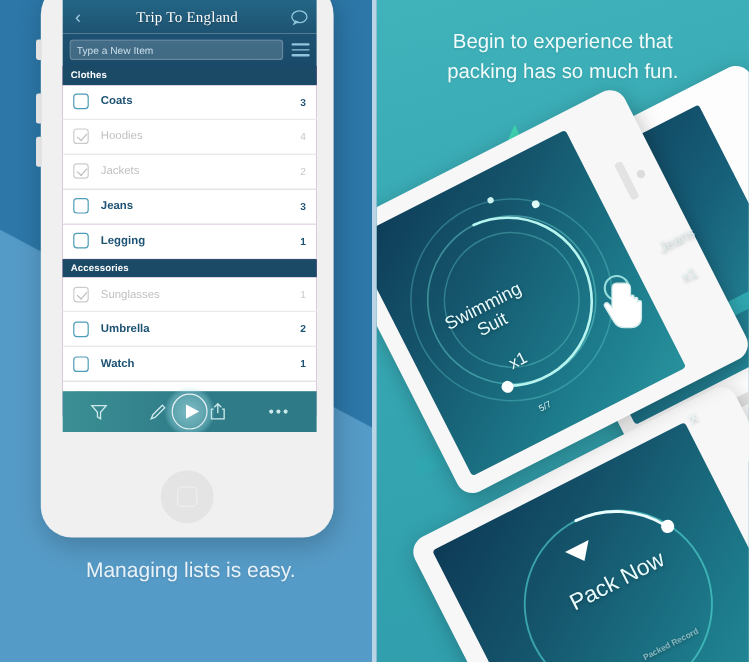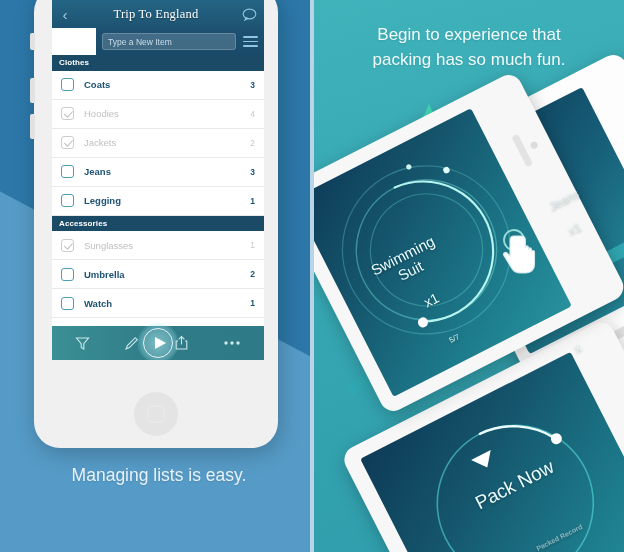--- a/index.html
+++ b/index.html
@@ -99,21 +99,20 @@
   }
   #chat-icon svg { display: block; }
 
   
   #search-row {
     height: 27px;
     background: linear-gradient(180deg,#1d5172 0%, #1a4a69 100%);
     display: flex; align-items: center;
     padding: 0 6px;
     gap: 7px;
-    margin-left: 44px;
   }
   #search-input {
     flex: 1; height: 17px;
     background: rgba(255,255,255,.17);
     border: 1px solid rgba(255,255,255,.20);
     border-radius: 3px;
     color: #d6e6ef;
     font-size: 8.5px;
     padding: 0 5px;
     line-height: 15px;

